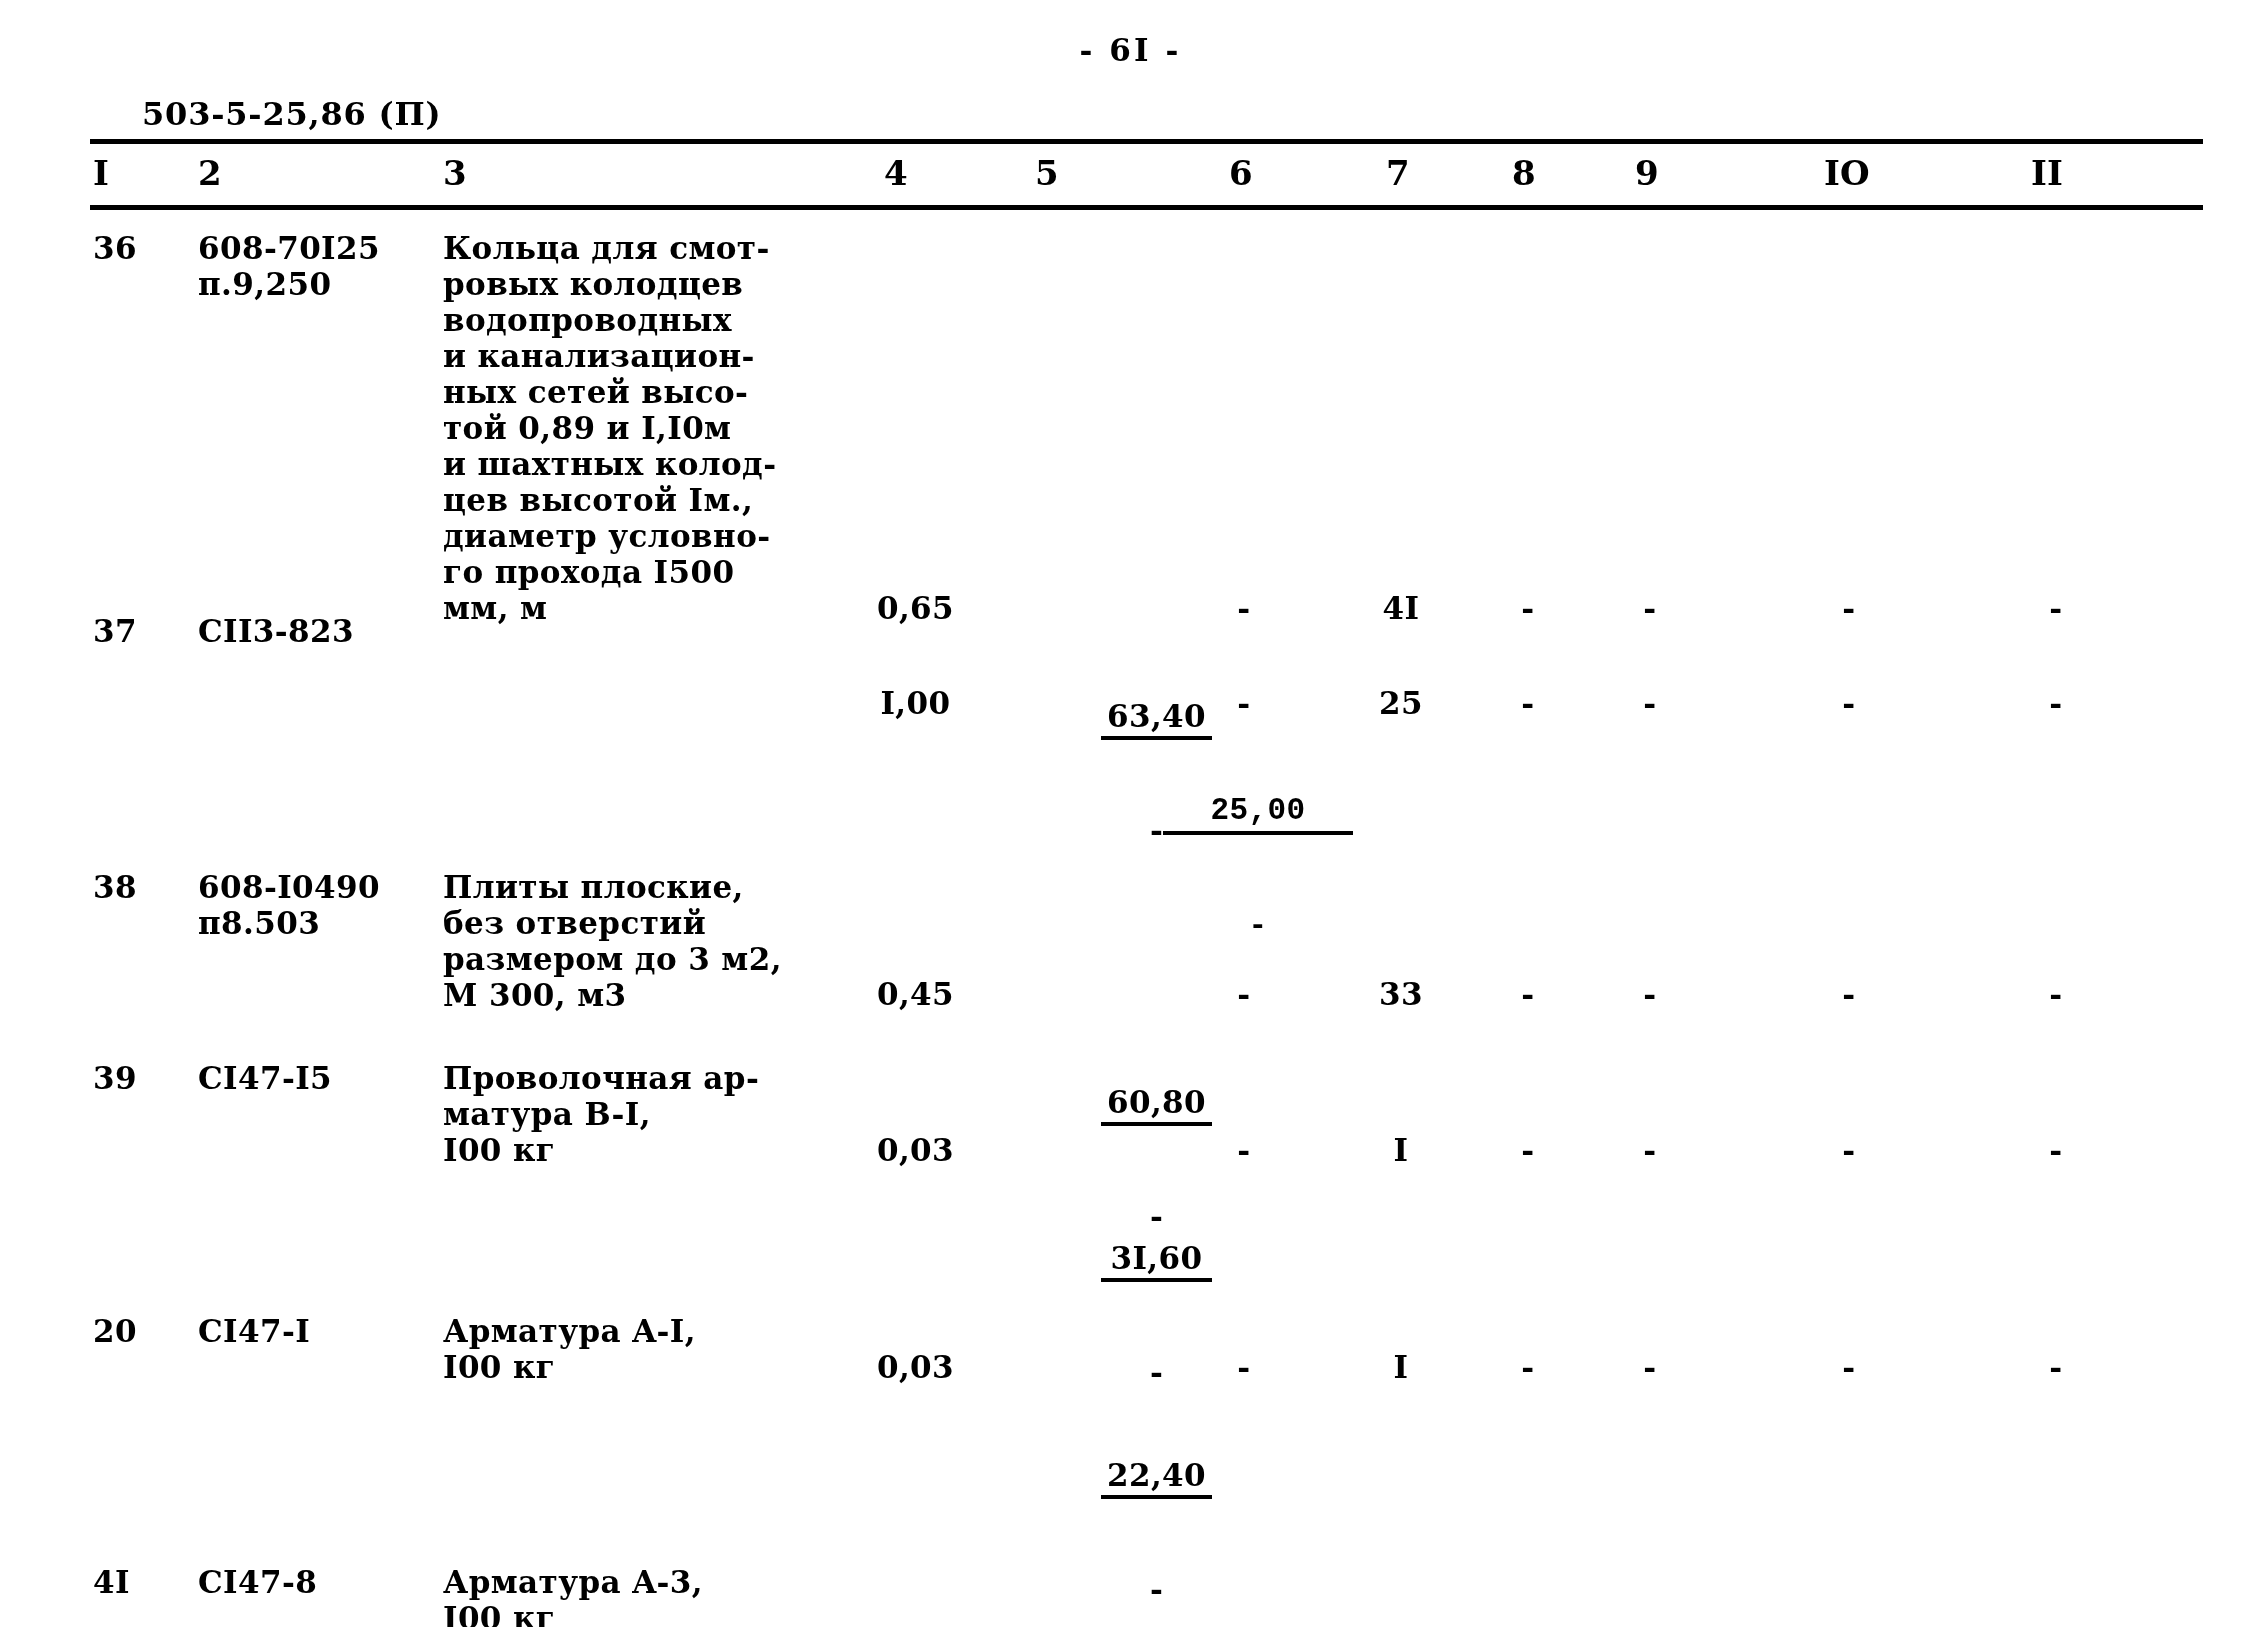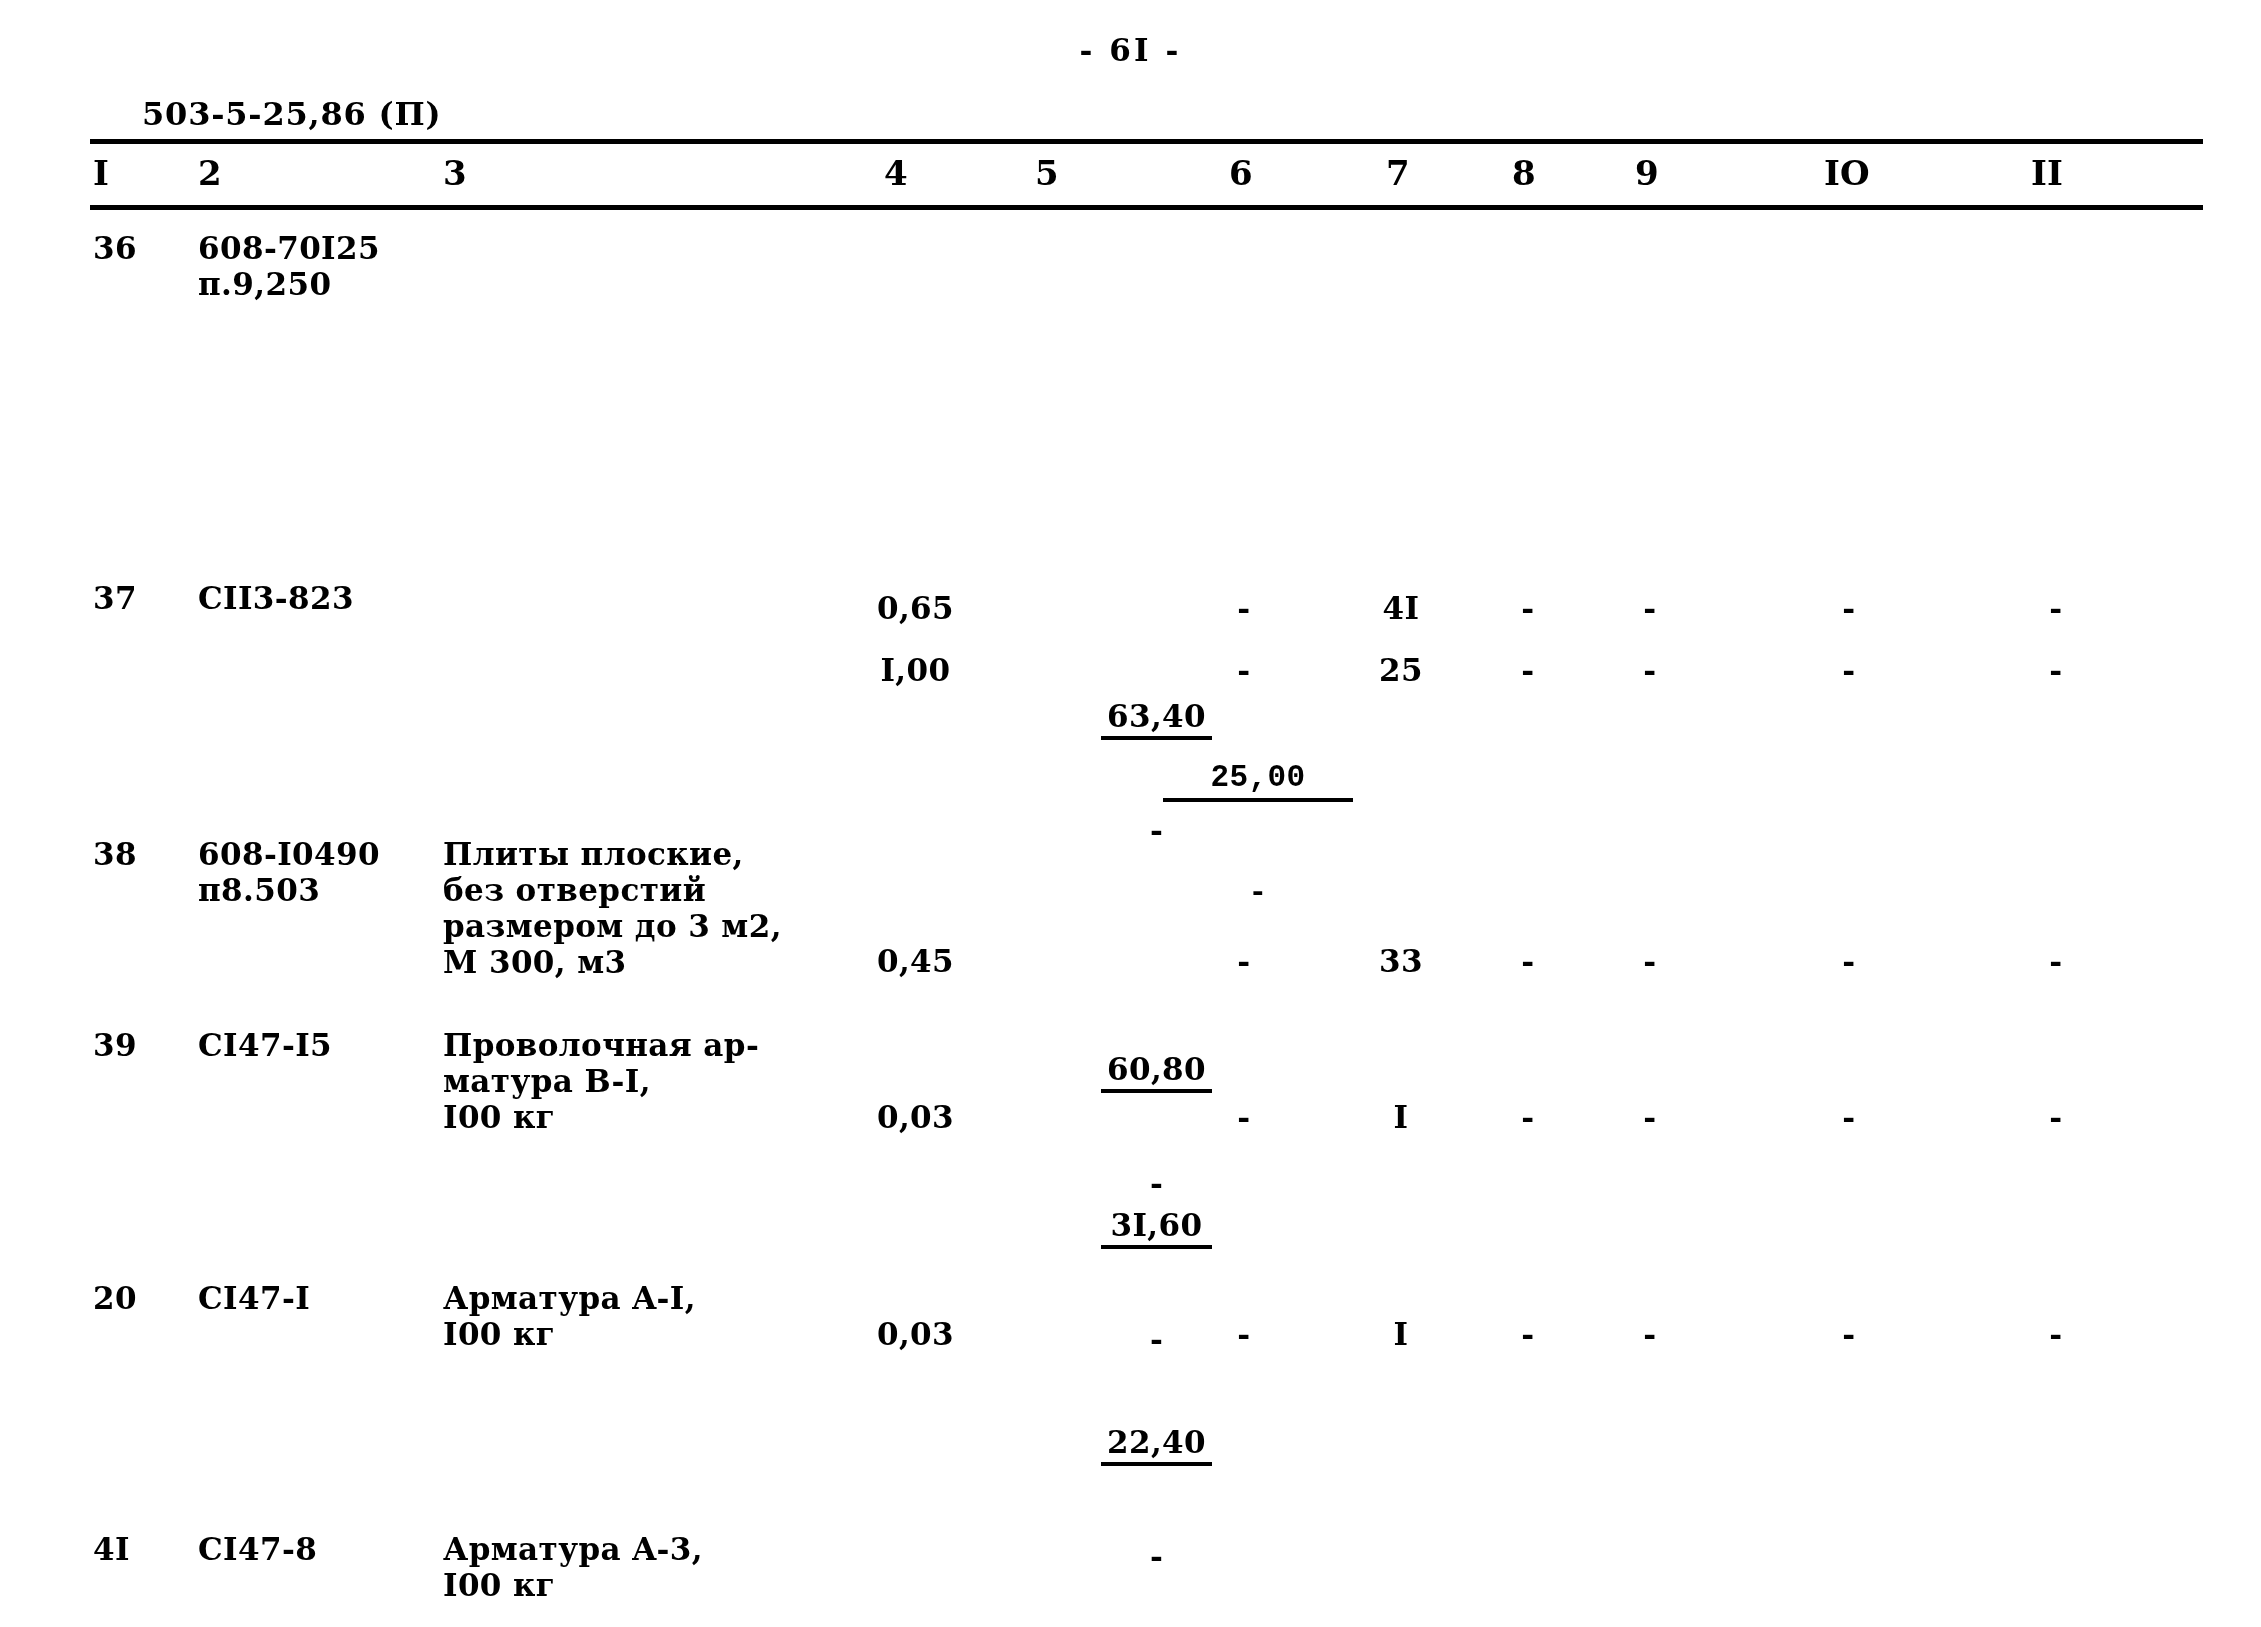--- a/index.html
+++ b/index.html
@@ -154,36 +154,47 @@
   <div class="col-head" style="left:1635px;">9</div>
   <div class="col-head" style="left:1824px;">IO</div>
   <div class="col-head" style="left:2031px;">II</div>
 
   <div class="tbody">
 
     <div class="row" style="height:272px;padding-left:36px;">
       <div class="cell c1" style="top:0;">36</div>
       <div class="cell c2" style="top:0;">608-70I25
 п.9,250</div>
+      <div class="cell c3" style="top:0;">Кольца для смот-
+ровых колодцев
+водопроводных
+и канализацион-
+ных сетей высо-
+той 0,89 и I,I0м
+и шахтных колод-
+цев высотой Iм.,
+диаметр условно-
+го прохода I500
+мм, м</div>
       <div class="num n4" style="top:360px;">0,65</div>
       <div class="num n5" style="top:360px;">
         <span class="frac">
           <span class="frac-top">63,40</span>
           <span class="frac-bot">-</span>
         </span>
       </div>
       <div class="num n6" style="top:360px;">-</div>
       <div class="num n7" style="top:360px;">4I</div>
       <div class="num n8" style="top:360px;">-</div>
       <div class="num n9" style="top:360px;">-</div>
       <div class="num n10" style="top:360px;">-</div>
       <div class="num n11" style="top:360px;">-</div>
     </div>
 
-    <div class="row" style="height:195px; margin-top:78px;">
+    <div class="row" style="height:195px; margin-top:111px;">
       <div class="cell c1" style="top:0;">37</div>
       <div class="cell c2" style="top:0;">CII3-823</div>
       <div class="num n4" style="top:72px;">I,00</div>
       <div class="num n5" style="top:72px;font-family:Liberation Mono, monospace;">
         <span class="frac">
           <span class="frac-top">25,00</span>
           <span class="frac-bot">-</span>
         </span>
       </div>
       <div class="num n6" style="top:72px;">-</div>

